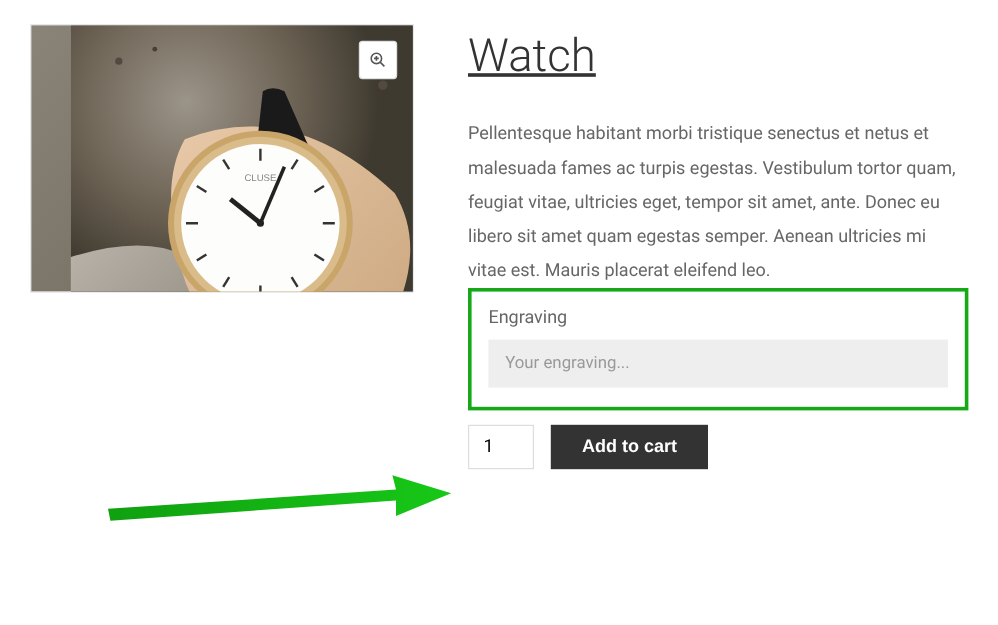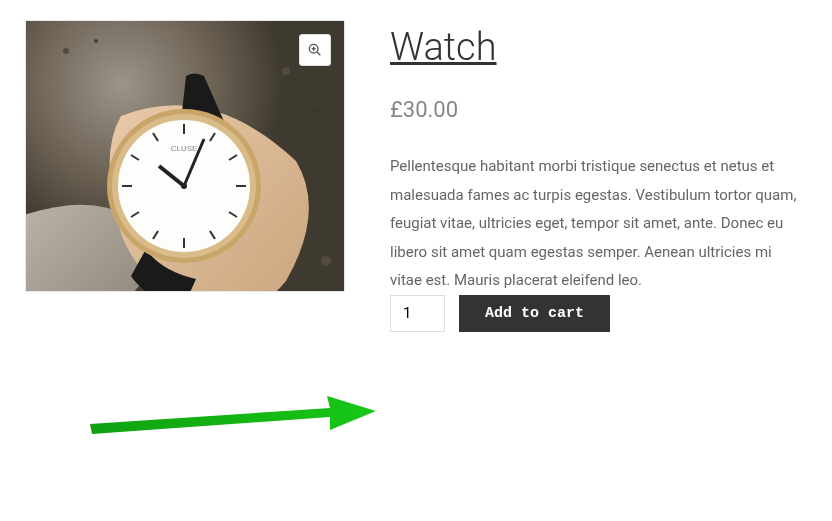--- a/index.html
+++ b/index.html
@@ -11,25 +11,26 @@
       padding: 20px 25px;
       color: #666;
     }
     .product-wrap {
       display: flex;
       gap: 45px;
     }
     .product-image {
       position: relative;
       width: 320px;
-      height: 272px;
+      height: 224px;
       flex-shrink: 0;
       border: 1px solid #e8e8e8;
       background: linear-gradient(135deg, #8a8478 0%, #6b6558 100%);
       overflow: hidden;
+      padding-left: 33px;
     }
     .product-image svg { display: block; }
     .zoom-btn {
       position: absolute;
       top: 13px;
       right: 13px;
       width: 32px;
       height: 32px;
       background: #fff;
       border: 1px solid #e0e0e0;
@@ -101,21 +102,21 @@
       text-align: left;
     }
     .add-btn {
       background: #333;
       color: #fff;
       border: none;
       padding: 10px 26px;
       font-size: 15px;
       font-weight: 600;
       cursor: pointer;
-      font-family: Liberation Mono, monospace;
+      font-family: Liberation Sans, sans-serif;
     }
   </style>
 </head>
 <body>
 
 <div class="product-wrap">
   <div class="product-image">
     <svg width="320" height="320" viewBox="0 0 320 320">
       <defs>
         <radialGradient id="bgGrad" cx="30%" cy="20%">
@@ -178,23 +179,26 @@
         <circle cx="10" cy="10" r="6.5" fill="none" stroke="#555" stroke-width="2"></circle>
         <line x1="15" y1="15" x2="20" y2="20" stroke="#555" stroke-width="2"></line>
         <line x1="10" y1="7" x2="10" y2="13" stroke="#555" stroke-width="2"></line>
         <line x1="7" y1="10" x2="13" y2="10" stroke="#555" stroke-width="2"></line>
       </svg>
     </div>
   </div>
 
   <div class="product-info">
     <h1 class="title">Watch</h1>
-    <div class="price">£30.00</div>
     <p class="desc">Pellentesque habitant morbi tristique senectus et netus et malesuada fames ac turpis egestas. Vestibulum tortor quam, feugiat vitae, ultricies eget, tempor sit amet, ante. Donec eu libero sit amet quam egestas semper. Aenean ultricies mi vitae est. Mauris placerat eleifend leo.</p>
 
+    <div class="engraving-box">
+      <div class="engraving-label">Engraving</div>
+      <input class="engraving-input" placeholder="Your engraving..." style="">
+    </div>
 
     <div class="cart-row">
       <input type="number" class="qty" value="1" style="">
       <button class="add-btn">Add to cart</button>
     </div>
   </div>
 </div>
 
 <svg class="arrow" viewBox="0 0 300 60">
   <defs>

